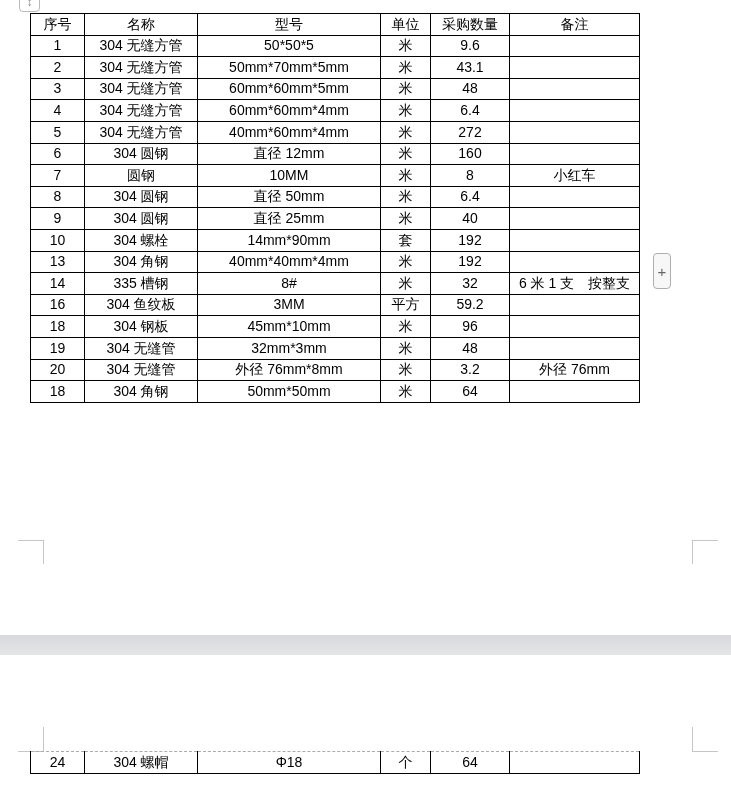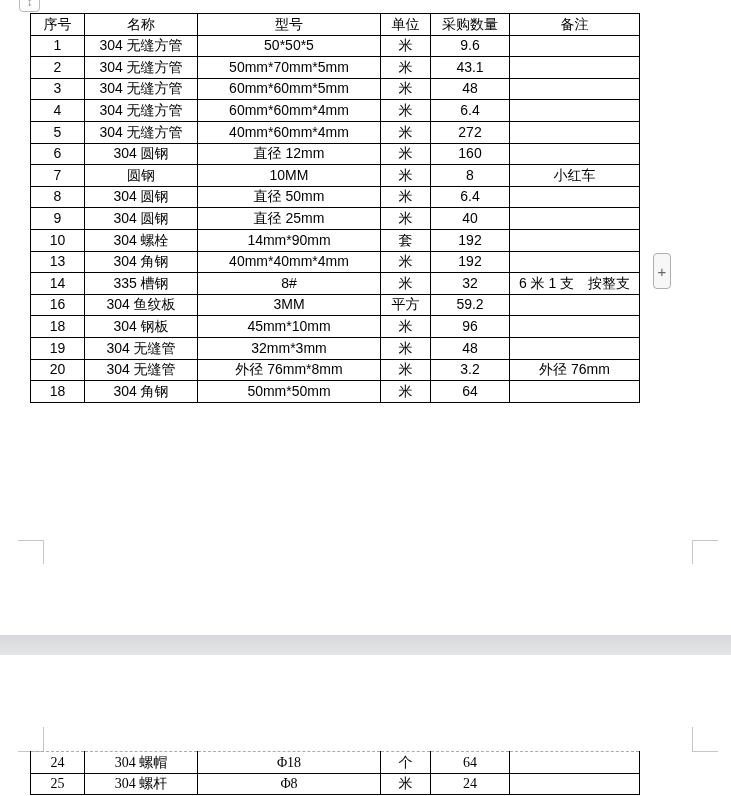--- a/index.html
+++ b/index.html
@@ -19,21 +19,21 @@
   }
   
   table.sheet {
     position: absolute;
     border-collapse: collapse;
     table-layout: fixed;
     width: 610px;
     left: 30px;
   }
   table.sheet.page1 { top: 13px; }
-  table.sheet.page2 { top: 751px; font-family: Liberation Serif, serif; }
+  table.sheet.page2 { top: 751px; }
   table.sheet th, table.sheet td {
     border: 1.5px solid #000000;
     padding: 0 2px;
     text-align: center;
     font-size: 14px;
     line-height: 1.1;
     color: #000000;
     font-weight: normal;
     white-space: nowrap;
     overflow: hidden;
@@ -292,28 +292,20 @@
     </colgroup>
     <tbody>
         <tr>
           <td>24</td>
           <td>304 螺帽</td>
           <td>Φ18</td>
           <td>个</td>
           <td>64</td>
           <td></td>
         </tr>
-        <tr>
-          <td>25</td>
-          <td>304 螺杆</td>
-          <td>Φ8</td>
-          <td>米</td>
-          <td>24</td>
-          <td></td>
-        </tr>
       </tbody>
   </table>
 
   <div class="plus-btn">
     <span>+</span>
   </div>
 
 </div>
 
 </body></html>

